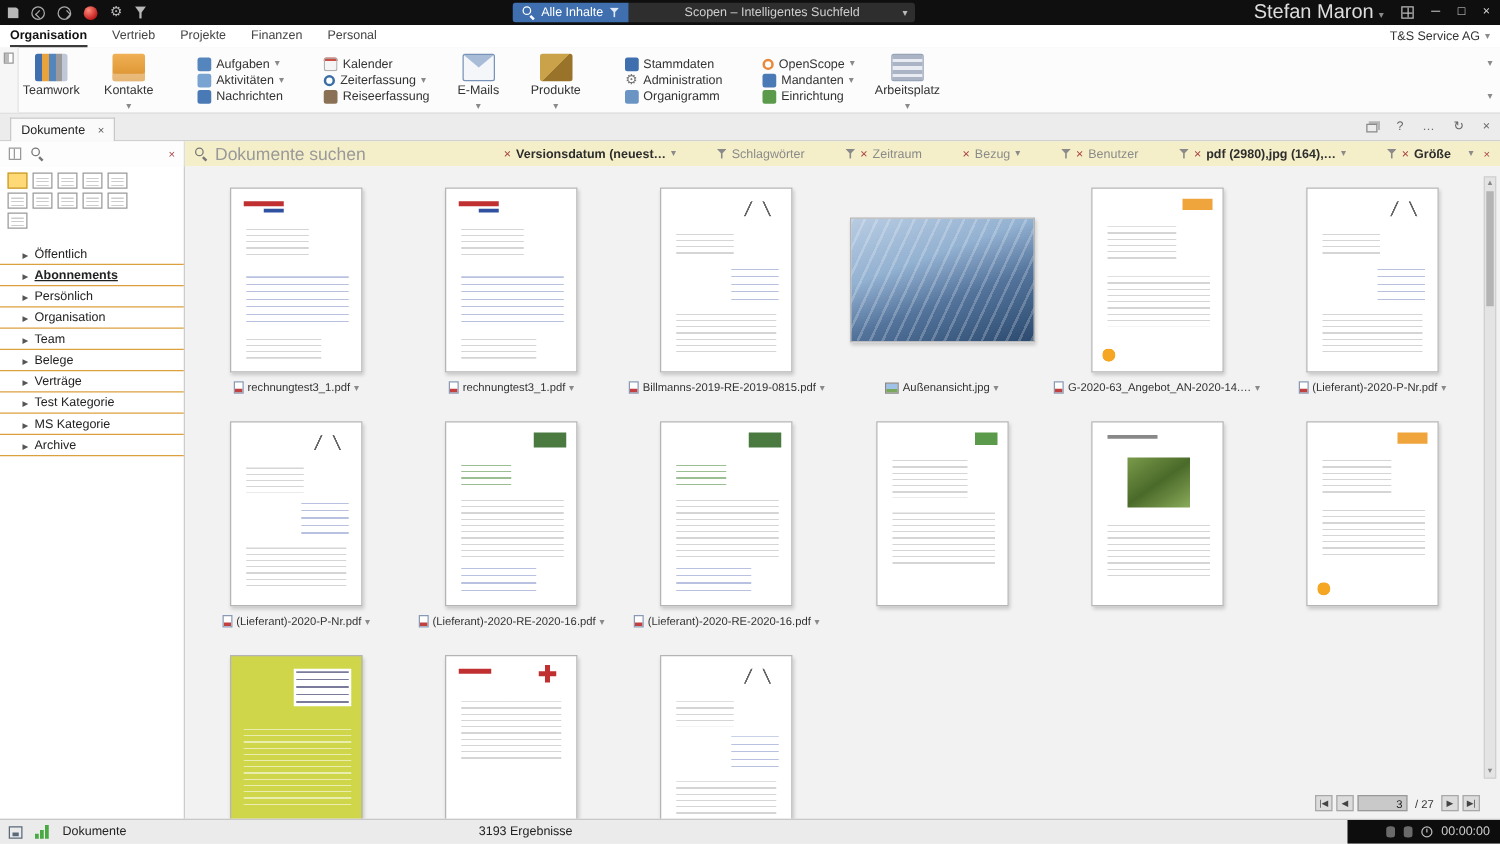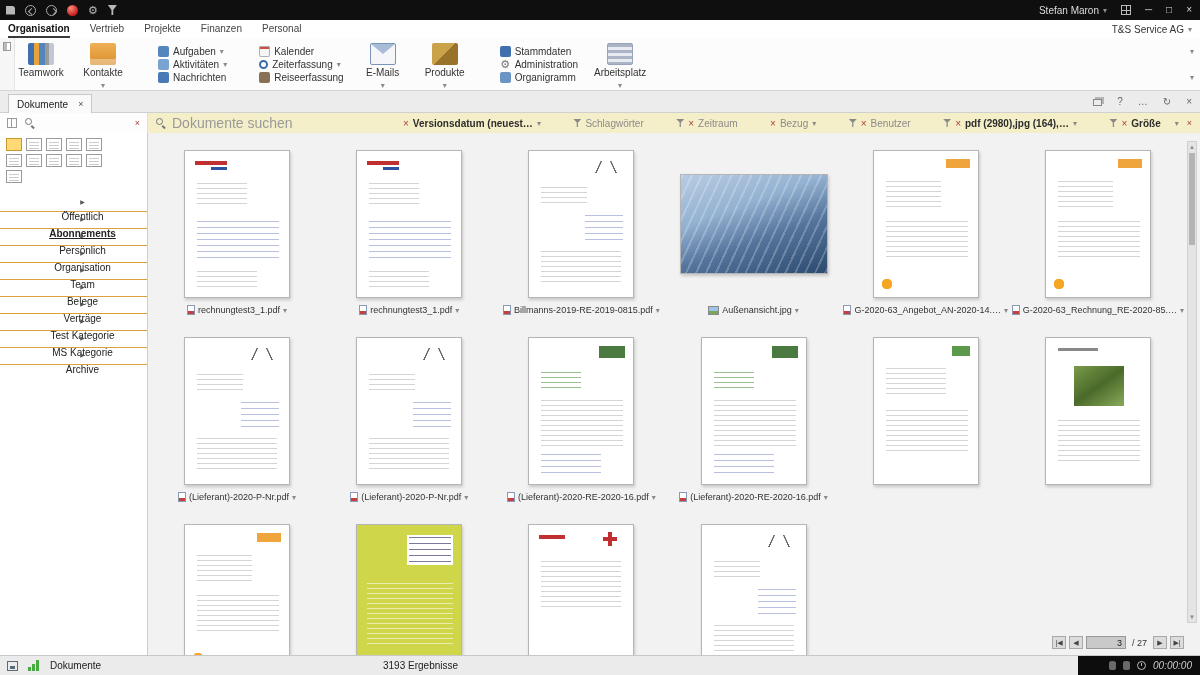--- a/index.html
+++ b/index.html
@@ -16,21 +16,21 @@
   .redo-icon::after { transform:rotate(135deg); left:4px; }
   .logo-icon { width:11px; height:11px; border-radius:50%; background:radial-gradient(circle at 35% 30%, #ff8a7a, #c21f1f 70%); }
   .gear-icon::after { content:'⚙'; color:#b8b8b8; font-size:11px; line-height:1; }
   .flag-icon { width:9px; height:10px; background:#b8b8b8; clip-path:polygon(0 0,100% 0,60% 50%,60% 100%,40% 100%,40% 50%); }
   .tb-pill { position:absolute; left:410px; top:2px; width:322px; height:16px; display:flex; border-radius:3px; overflow:hidden; }
   .pill-scope { background:#3f6fae; color:#fff; display:flex; align-items:center; gap:5px; padding:0 8px; }
   .pill-search { flex:1; background:#2e2e2e; color:#cfcfcf; display:flex; align-items:center; justify-content:center; gap:6px; position:relative; }
   .pill-search .dd::after { color:#bbb; }
   .pill-search .ddwrap { position:absolute; right:6px; top:3px; }
   .tb-right { position:absolute; right:8px; top:0; height:20px; display:flex; align-items:center; gap:14px; color:#ddd; }
-  .tb-user { display:flex; align-items:center; gap:4px; font-size:10px; }
+  .tb-user { display:flex; align-items:center; gap:4px; font-size:16px; }
   .winbtn { color:#d8d8d8; font-size:10px; line-height:1; }
   .apps-icon { width:10px; height:10px; border:1px solid #bbb; position:relative; }
   .apps-icon::before { content:''; position:absolute; left:50%; top:0; bottom:0; width:1px; background:#bbb; }
   .apps-icon::after { content:''; position:absolute; top:50%; left:0; right:0; height:1px; background:#bbb; }
 
   .mag { display:inline-block; width:10px; height:10px; position:relative; }
   .mag::before { content:''; position:absolute; left:0; top:0; width:5px; height:5px; border:1.5px solid currentColor; border-radius:50%; }
   .mag::after { content:''; position:absolute; left:7px; top:7px; width:4px; height:1.5px; background:currentColor; transform:rotate(45deg); transform-origin:0 0; }
   .funnel { display:inline-block; width:8px; height:8px; background:#8a8a8a; clip-path:polygon(0 0,100% 0,58% 45%,58% 100%,42% 100%,42% 45%); }
   .pill-scope .funnel { background:#dfe8f4; }
@@ -97,21 +97,21 @@
   .fb-trail { display:flex; align-items:center; gap:8px; margin-left:8px; }
 
   
   .sidebar { position:absolute; top:133px; left:0; bottom:20px; width:148px; background:#fff; border-right:1px solid #ccc; }
   .sidebar-palette { width:116px; padding:5px 0 0 6px; display:flex; flex-wrap:wrap; gap:3px 4px; }
   .pal { width:16px; height:13px; border:1px solid #9a9a9a; background:#fff; position:relative; cursor:pointer; }
   .pal::after { content:''; position:absolute; left:2px; right:2px; top:3px; height:7px; background:repeating-linear-gradient(#ccc 0 1px,transparent 1px 3px); }
   .pal.selected { background:#ffd975; border-color:#c79a2e; }
   .pal.selected::after { background:none; }
   .sidebar-items { margin-top:12px; }
-  .side-item { height:17px; display:flex; align-items:center; gap:5px; padding-left:18px; border-bottom:1px solid #dca13f; color:#222; cursor:pointer;flex-direction:column; }
+  .side-item { height:17px; display:flex; align-items:center; gap:5px; padding-left:18px; border-bottom:1px solid #dca13f; color:#222; cursor:pointer; }
   .side-item .arr::after { content:'▶'; font-size:6px; color:#555; }
   .side-item.active .side-label { font-weight:bold; text-decoration:underline; }
 
   
   .content { position:absolute; top:133px; left:149px; right:0; bottom:20px; background:#f2f2f2; overflow:hidden; }
   .doc-grid { position:absolute; left:2px; right:16px; top:17px; display:grid; grid-template-columns:repeat(6,1fr); row-gap:21px; }
   .cell { display:flex; flex-direction:column; align-items:center; height:166px; }
   .thumbwrap { height:148px; display:flex; align-items:center; justify-content:center; }
   .thumb { width:106px; height:148px; background:#fff; border:1px solid #b5b5b5; box-shadow:1px 2px 3px rgba(0,0,0,.18); position:relative; cursor:pointer; }
   .thumb.landscape { width:148px; height:100px; }
@@ -190,37 +190,48 @@
   
   .statusbar { position:absolute; bottom:0; left:0; right:0; height:20px; background:#ebebeb; border-top:1px solid #c8c8c8; display:flex; align-items:center; padding-left:7px; gap:10px; }
   .st-net { width:11px; height:10px; border:1px solid #5a6a7a; position:relative; }
   .st-net::after { content:''; position:absolute; left:2px; bottom:1px; width:5px; height:3px; background:#5a6a7a; }
   .st-bars { width:12px; height:11px; background:
     linear-gradient(#49a942 0 0) 0 100%/3px 4px no-repeat,
     linear-gradient(#49a942 0 0) 4px 100%/3px 7px no-repeat,
     linear-gradient(#49a942 0 0) 8px 100%/3px 11px no-repeat; }
   .st-module { color:#222; }
   .st-results { position:absolute; left:383px; color:#222; }
-  .st-right { position:absolute; right:0; top:0; bottom:0; width:122px; background:#0d0d0d; color:#ccc; display:flex; align-items:center; justify-content:flex-end; gap:7px; padding:0 8px;font-style:italic; }
+  .st-right { position:absolute; right:0; top:0; bottom:0; width:122px; background:#0d0d0d; color:#ccc; display:flex; align-items:center; justify-content:flex-end; gap:7px; padding:0 8px; }
   .db-icon { width:7px; height:9px; background:#6a6a6a; border-radius:3px/2px; }
   .clock-icon { width:9px; height:9px; border:1px solid #bbb; border-radius:50%; position:relative; }
   .clock-icon::after { content:''; position:absolute; left:3px; top:1px; width:1px; height:3px; background:#bbb; }
 </style>
 </head>
 <body>
 
 <div class="titlebar">
   <div class="tb-left">
       <span class="tbi save-icon"></span>
       <span class="tbi undo-icon"></span>
       <span class="tbi redo-icon"></span>
       <span class="tbi logo-icon"></span>
       <span class="tbi gear-icon"></span>
       <span class="tbi flag-icon"></span>
     </div>
+  <div class="tb-pill">
+    <div class="pill-scope">
+      <span class="mag"></span>
+      <span>Alle Inhalte</span>
+      <span class="funnel"></span>
+    </div>
+    <div class="pill-search">
+      <span>Scopen – Intelligentes Suchfeld</span>
+      <span class="ddwrap"><span class="dd"></span></span>
+    </div>
+  </div>
   <div class="tb-right">
     <span class="tb-user">
       <span>Stefan Maron</span>
       <span class="dd"></span>
     </span>
     <span class="apps-icon"></span>
     <span class="winbtn">─</span>
     <span class="winbtn">□</span>
     <span class="winbtn">×</span>
   </div>
@@ -300,20 +311,36 @@
           <span class="sic si-masterdata"></span>
           <span>Stammdaten</span>
         </div>
         <div class="rrow">
           <span class="sic si-admin"></span>
           <span>Administration</span>
         </div>
         <div class="rrow">
           <span class="sic si-orgchart"></span>
           <span>Organigramm</span>
+        </div>
+      </div>
+      <div class="rcol">
+        <div class="rrow">
+          <span class="sic si-openscope"></span>
+          <span>OpenScope</span>
+          <span class="dd"></span>
+        </div>
+        <div class="rrow">
+          <span class="sic si-clients"></span>
+          <span>Mandanten</span>
+          <span class="dd"></span>
+        </div>
+        <div class="rrow">
+          <span class="sic si-setup"></span>
+          <span>Einrichtung</span>
         </div>
       </div>
       <div class="rbig">
         <span class="ricon ri-workspace"></span>
         <span class="rlabel">Arbeitsplatz</span>
         <span class="dd"></span>
       </div>
     </div>
   <div class="ribbon-right">
     <span class="dd"></span>
@@ -493,30 +520,20 @@
           <div class="thumb v-orange-badge"></div>
         </div>
         <div class="fname">
           <span class="ficon f-pdf"></span>
           <span class="ftext">G-2020-63_Angebot_AN-2020-14.…</span>
           <span class="dd"></span>
         </div>
       </div>
       <div class="cell">
         <div class="thumbwrap">
-          <div class="thumb v-orange-badge"></div>
-        </div>
-        <div class="fname">
-          <span class="ficon f-pdf"></span>
-          <span class="ftext">G-2020-63_Rechnung_RE-2020-85.…</span>
-          <span class="dd"></span>
-        </div>
-      </div>
-      <div class="cell">
-        <div class="thumbwrap">
           <div class="thumb v-roof"></div>
         </div>
         <div class="fname">
           <span class="ficon f-pdf"></span>
           <span class="ftext">(Lieferant)-2020-P-Nr.pdf</span>
           <span class="dd"></span>
         </div>
       </div>
       <div class="cell">
         <div class="thumbwrap">

